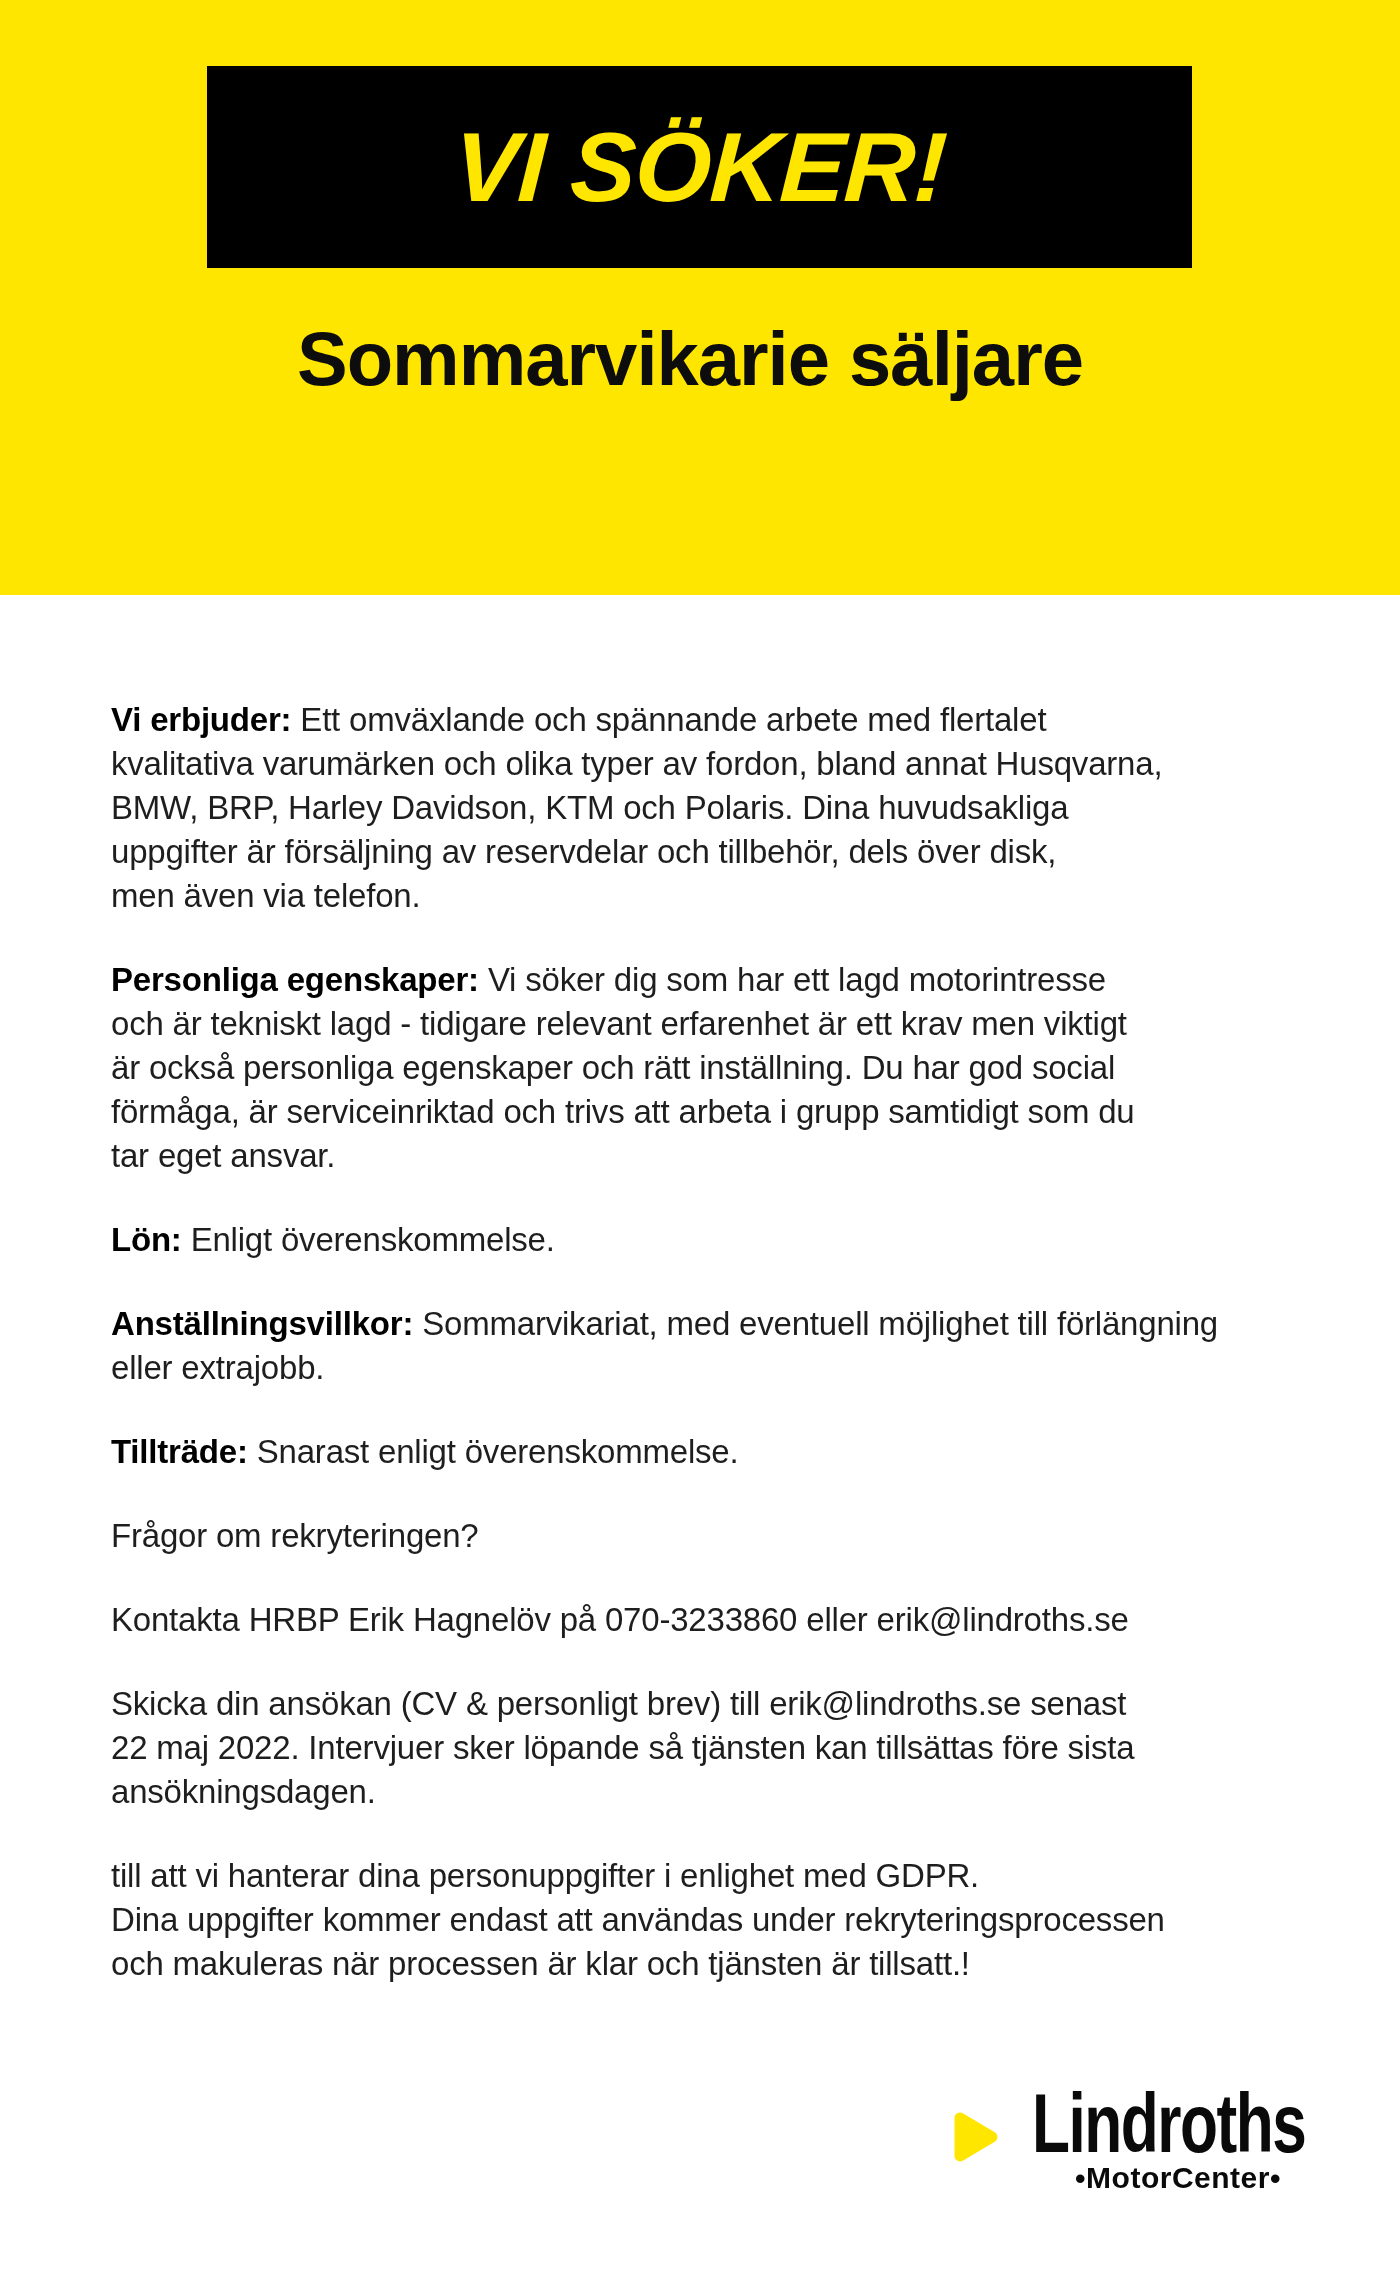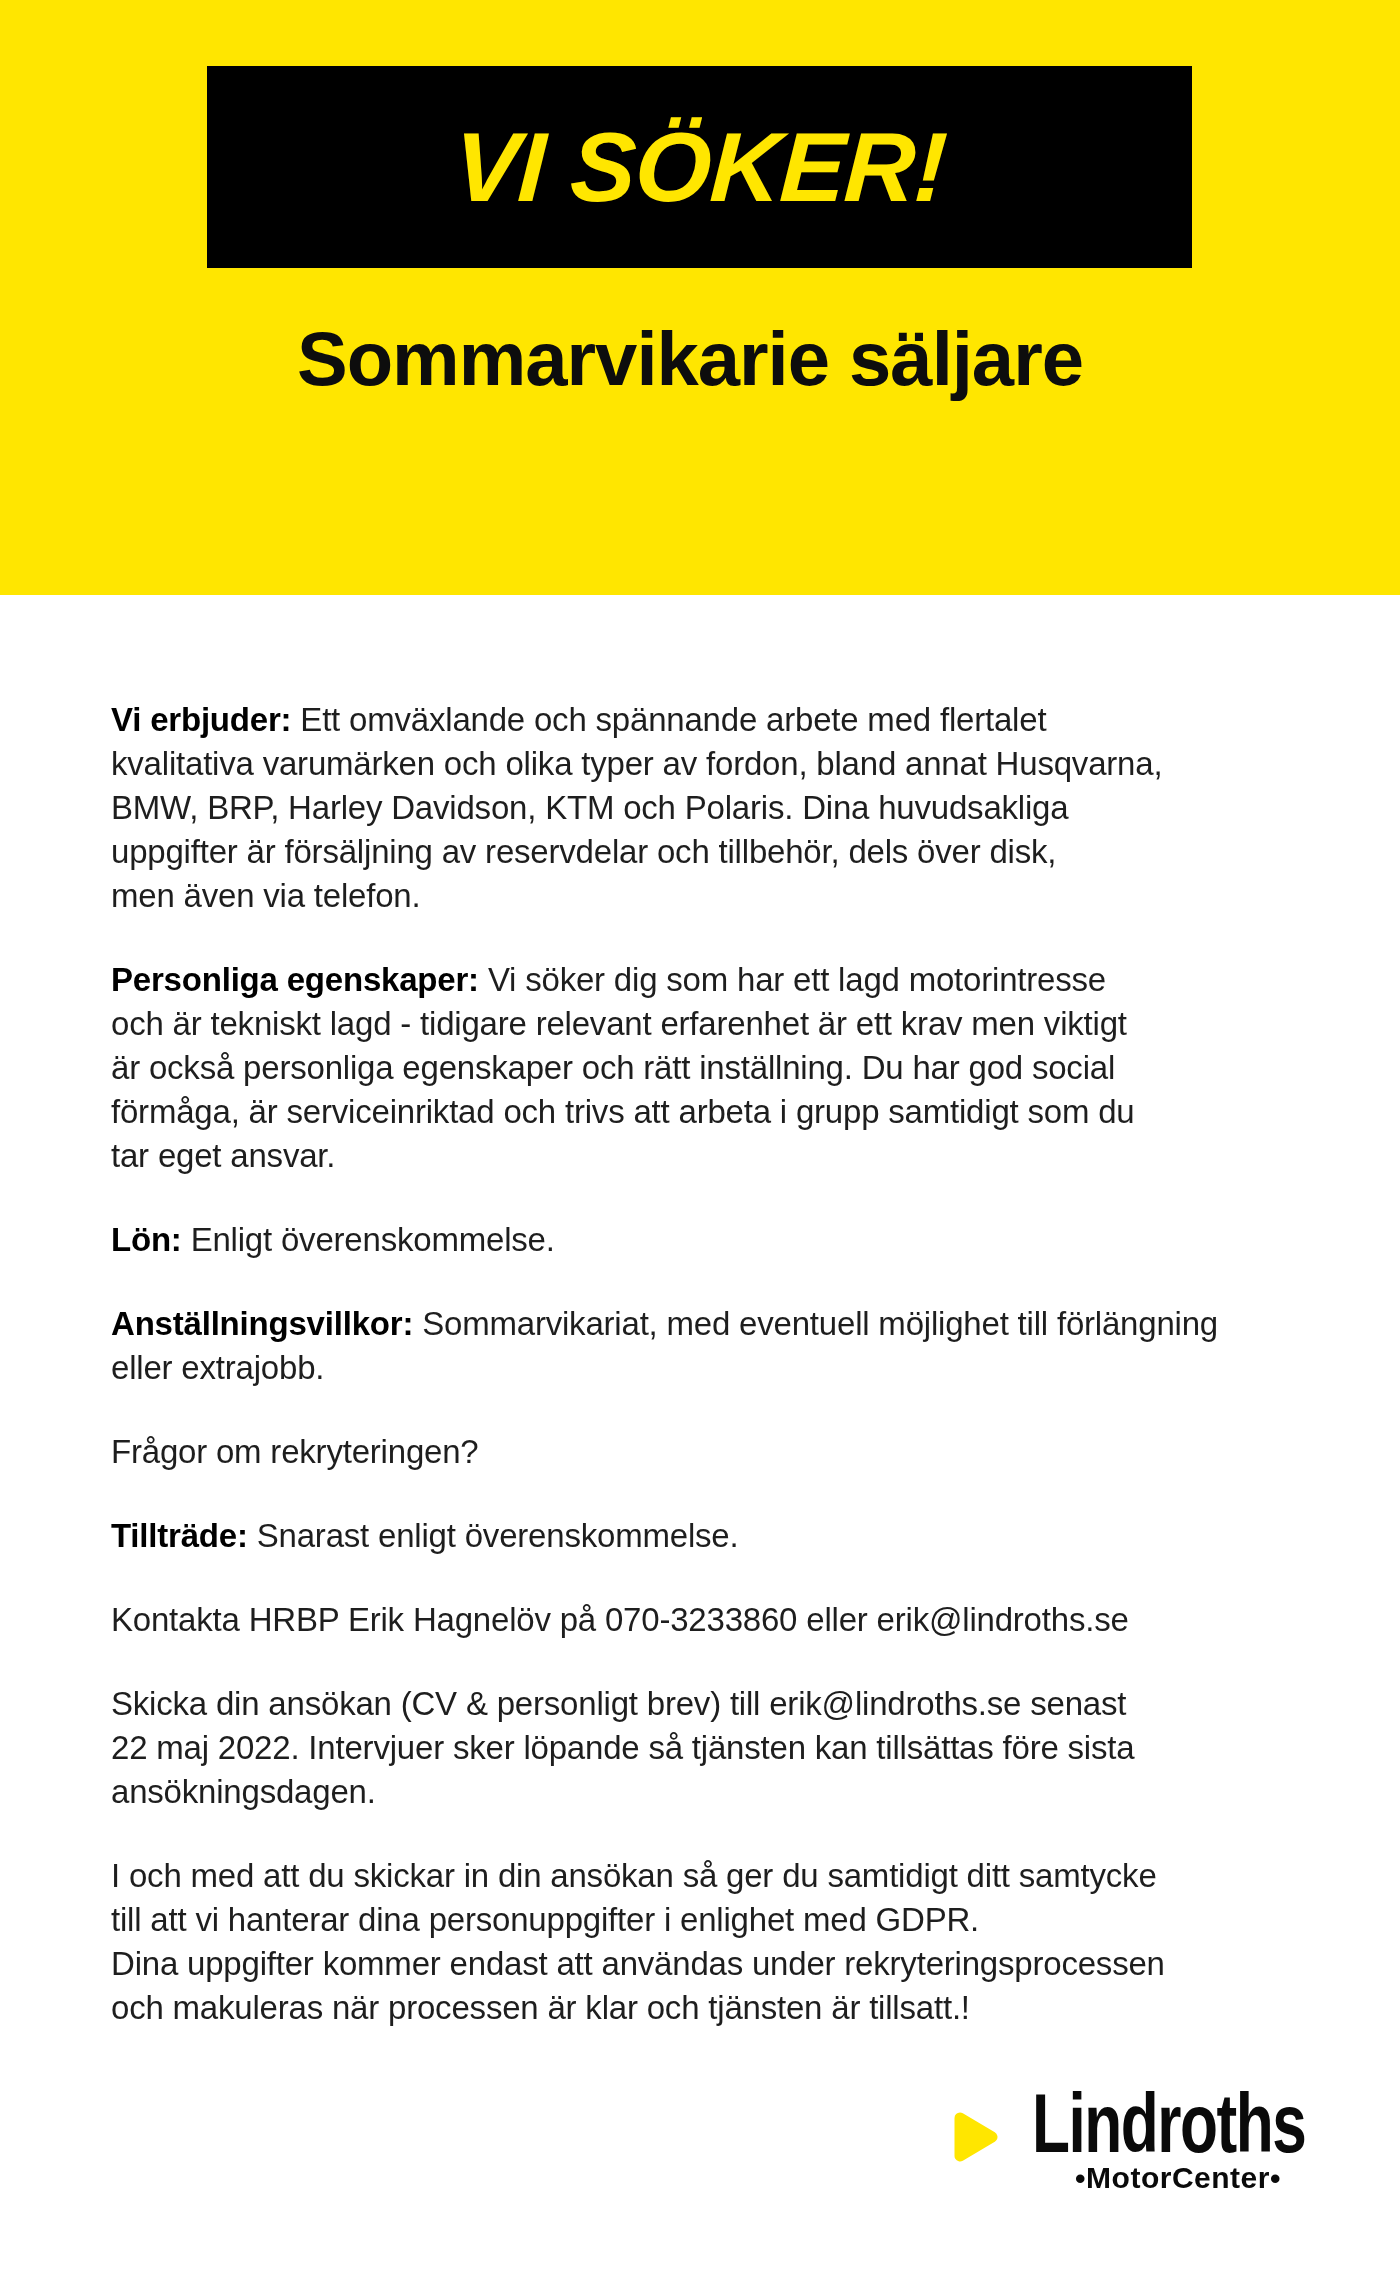--- a/index.html
+++ b/index.html
@@ -140,39 +140,38 @@
     <p>
       <span class="line" style="display:block"><span class="lbl">Lön:</span> <span>Enligt överenskommelse.</span></span>
     </p>
 
     <p>
       <span class="line" style="display:block"><span class="lbl">Anställningsvillkor:</span> <span>Sommarvikariat, med eventuell möjlighet till förlängning</span></span>
       <span class="line" style="display:block">eller extrajobb.</span>
     </p>
 
     <p>
-      <span class="line" style="display:block">Frågor om rekryteringen?</span>
+      <span class="line" style="display:block"><span class="lbl">Tillträde:</span> <span>Snarast enligt överenskommelse.</span></span>
     </p>
 
     <p>
-      <span class="line" style="display:block"><span class="lbl">Tillträde:</span> <span>Snarast enligt överenskommelse.</span></span>
+      <span class="line" style="display:block">Frågor om rekryteringen?</span>
     </p>
 
     <p>
       <span class="line" style="display:block">Kontakta HRBP Erik Hagnelöv på 070-3233860 eller erik@lindroths.se</span>
     </p>
 
     <p>
       <span class="line" style="display:block">Skicka din ansökan (CV &amp; personligt brev) till erik@lindroths.se senast</span>
       <span class="line" style="display:block">22 maj 2022. Intervjuer sker löpande så tjänsten kan tillsättas före sista</span>
       <span class="line" style="display:block">ansökningsdagen.</span>
     </p>
 
     <p>
-      <span class="line" style="display:block">I och med att du skickar in din ansökan så ger du samtidigt ditt samtycke</span>
       <span class="line" style="display:block">till att vi hanterar dina personuppgifter i enlighet med GDPR.</span>
       <span class="line" style="display:block">Dina uppgifter kommer endast att användas under rekryteringsprocessen</span>
       <span class="line" style="display:block">och makuleras när processen är klar och tjänsten är tillsatt.!</span>
     </p>
 
   </div>
 
   <div class="logo">
     <svg class="logo-triangle" viewBox="0 0 46 50" aria-hidden="true">
       <polygon points="7,6 39,25 7,44" fill="#FFE600" stroke="#FFE600" stroke-width="11" stroke-linejoin="round"></polygon>

